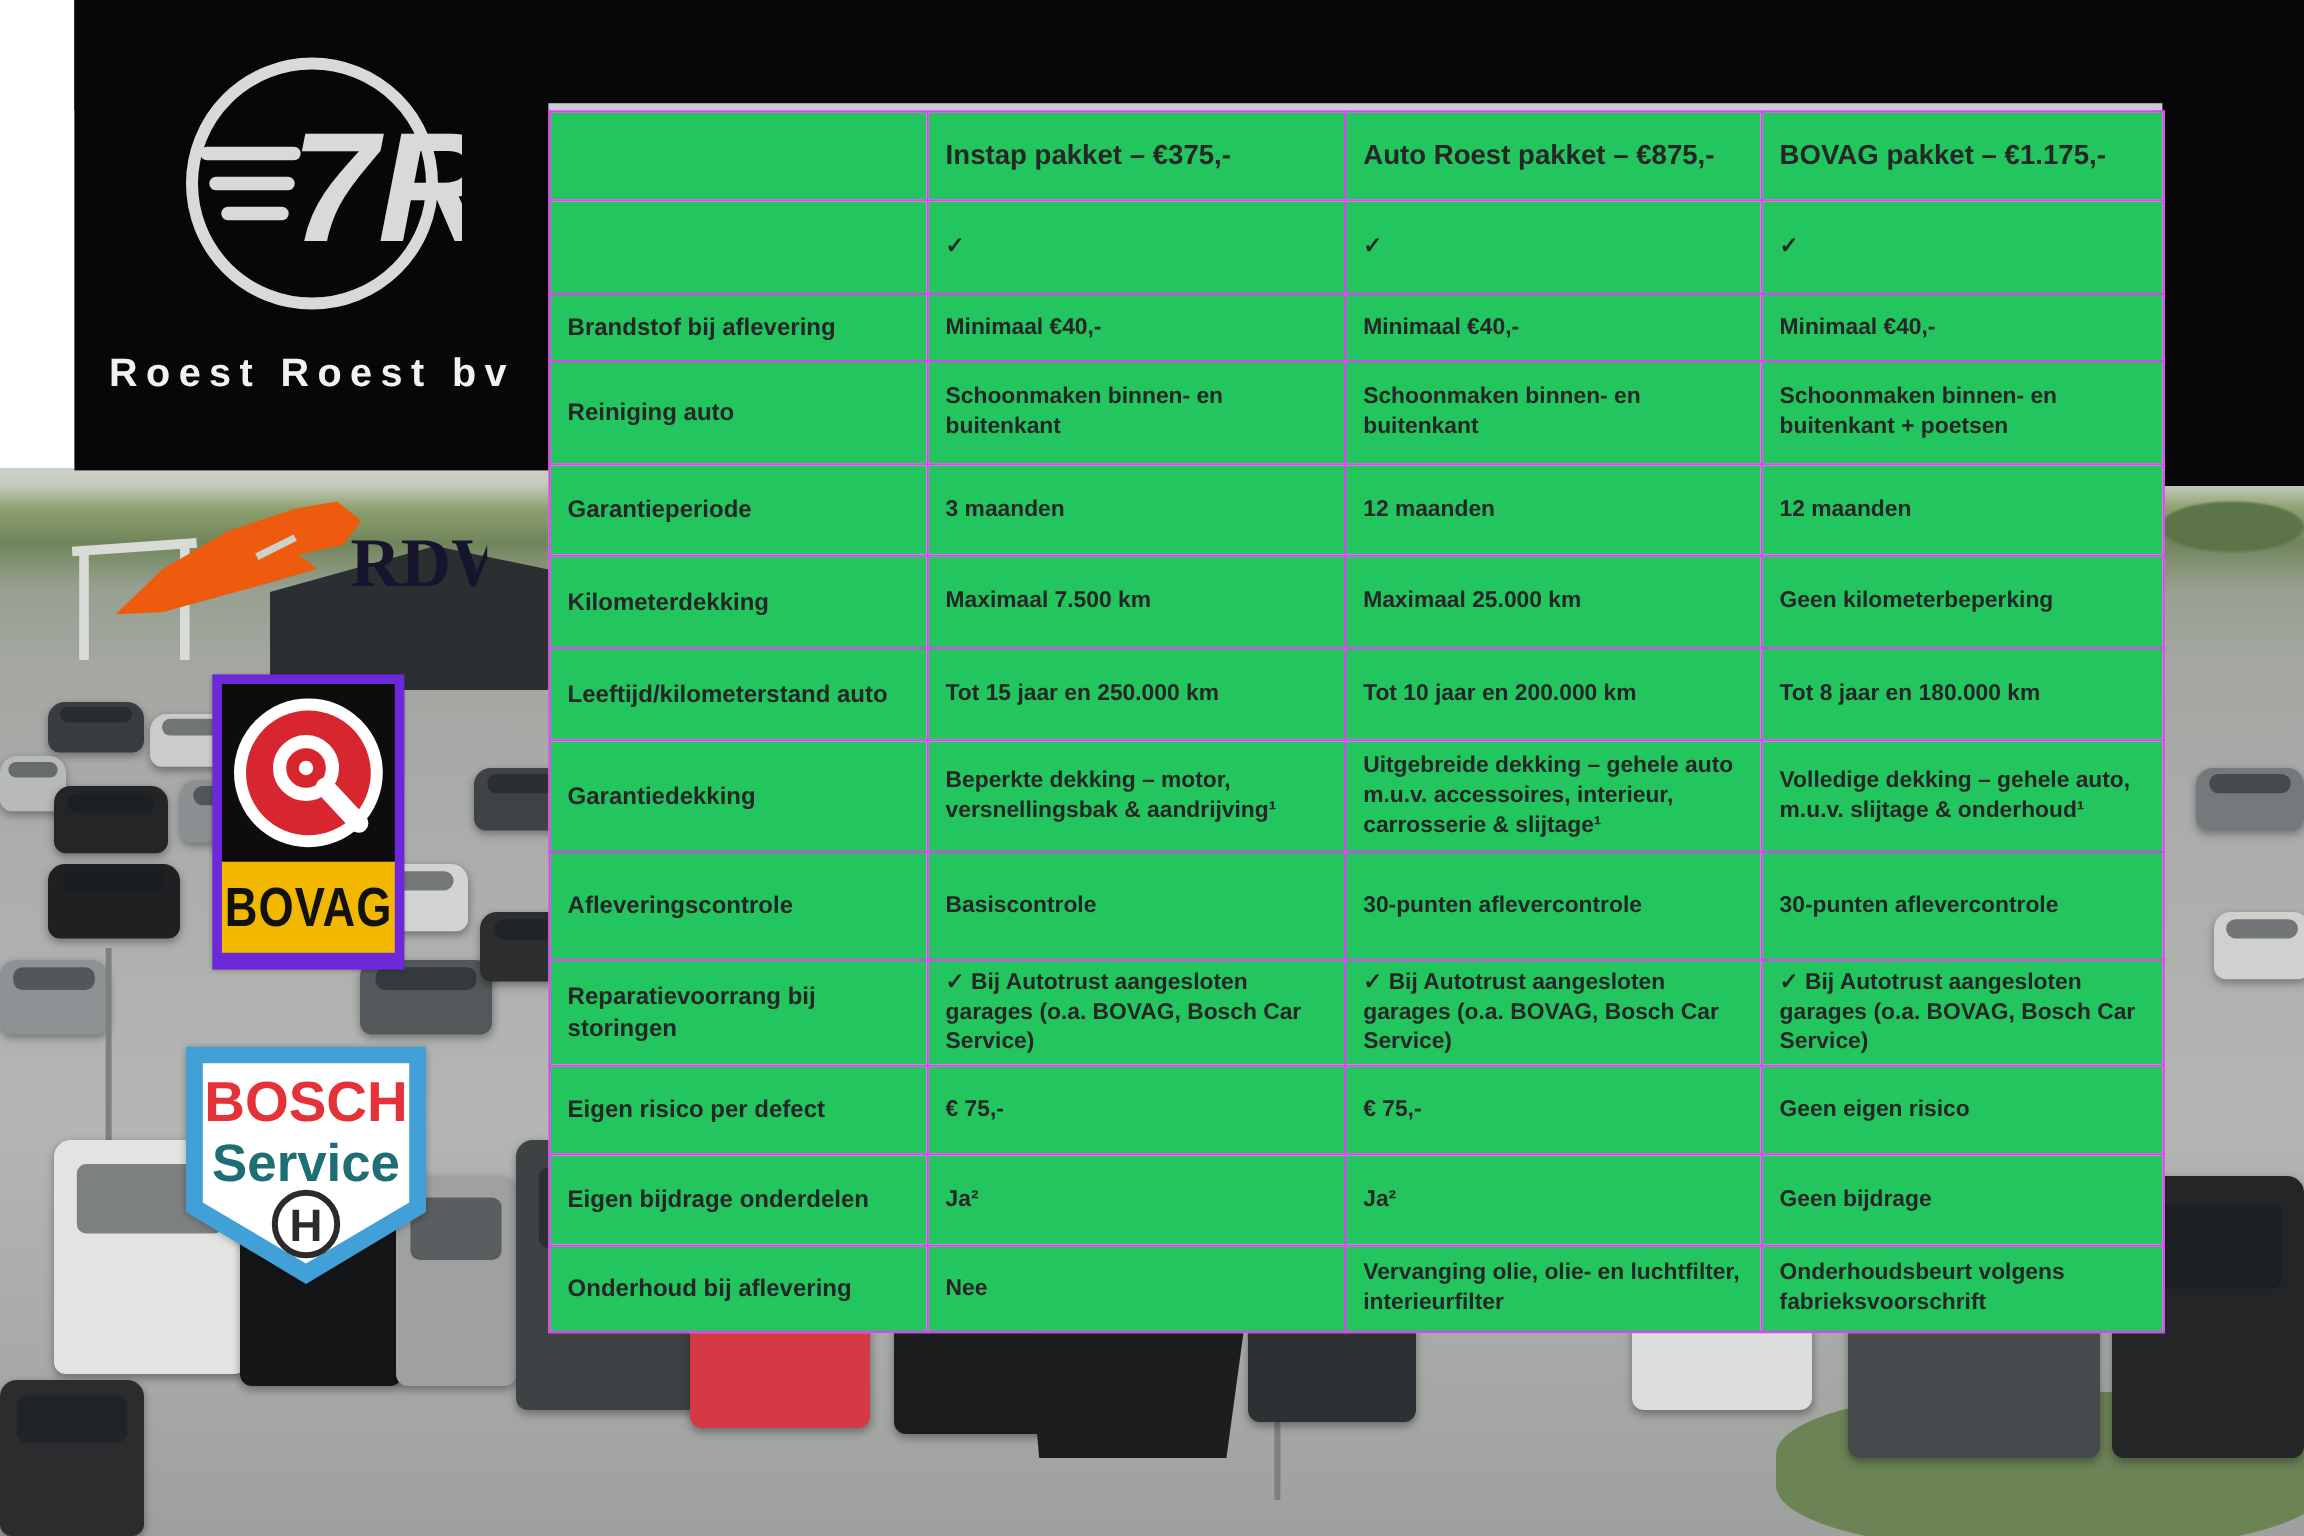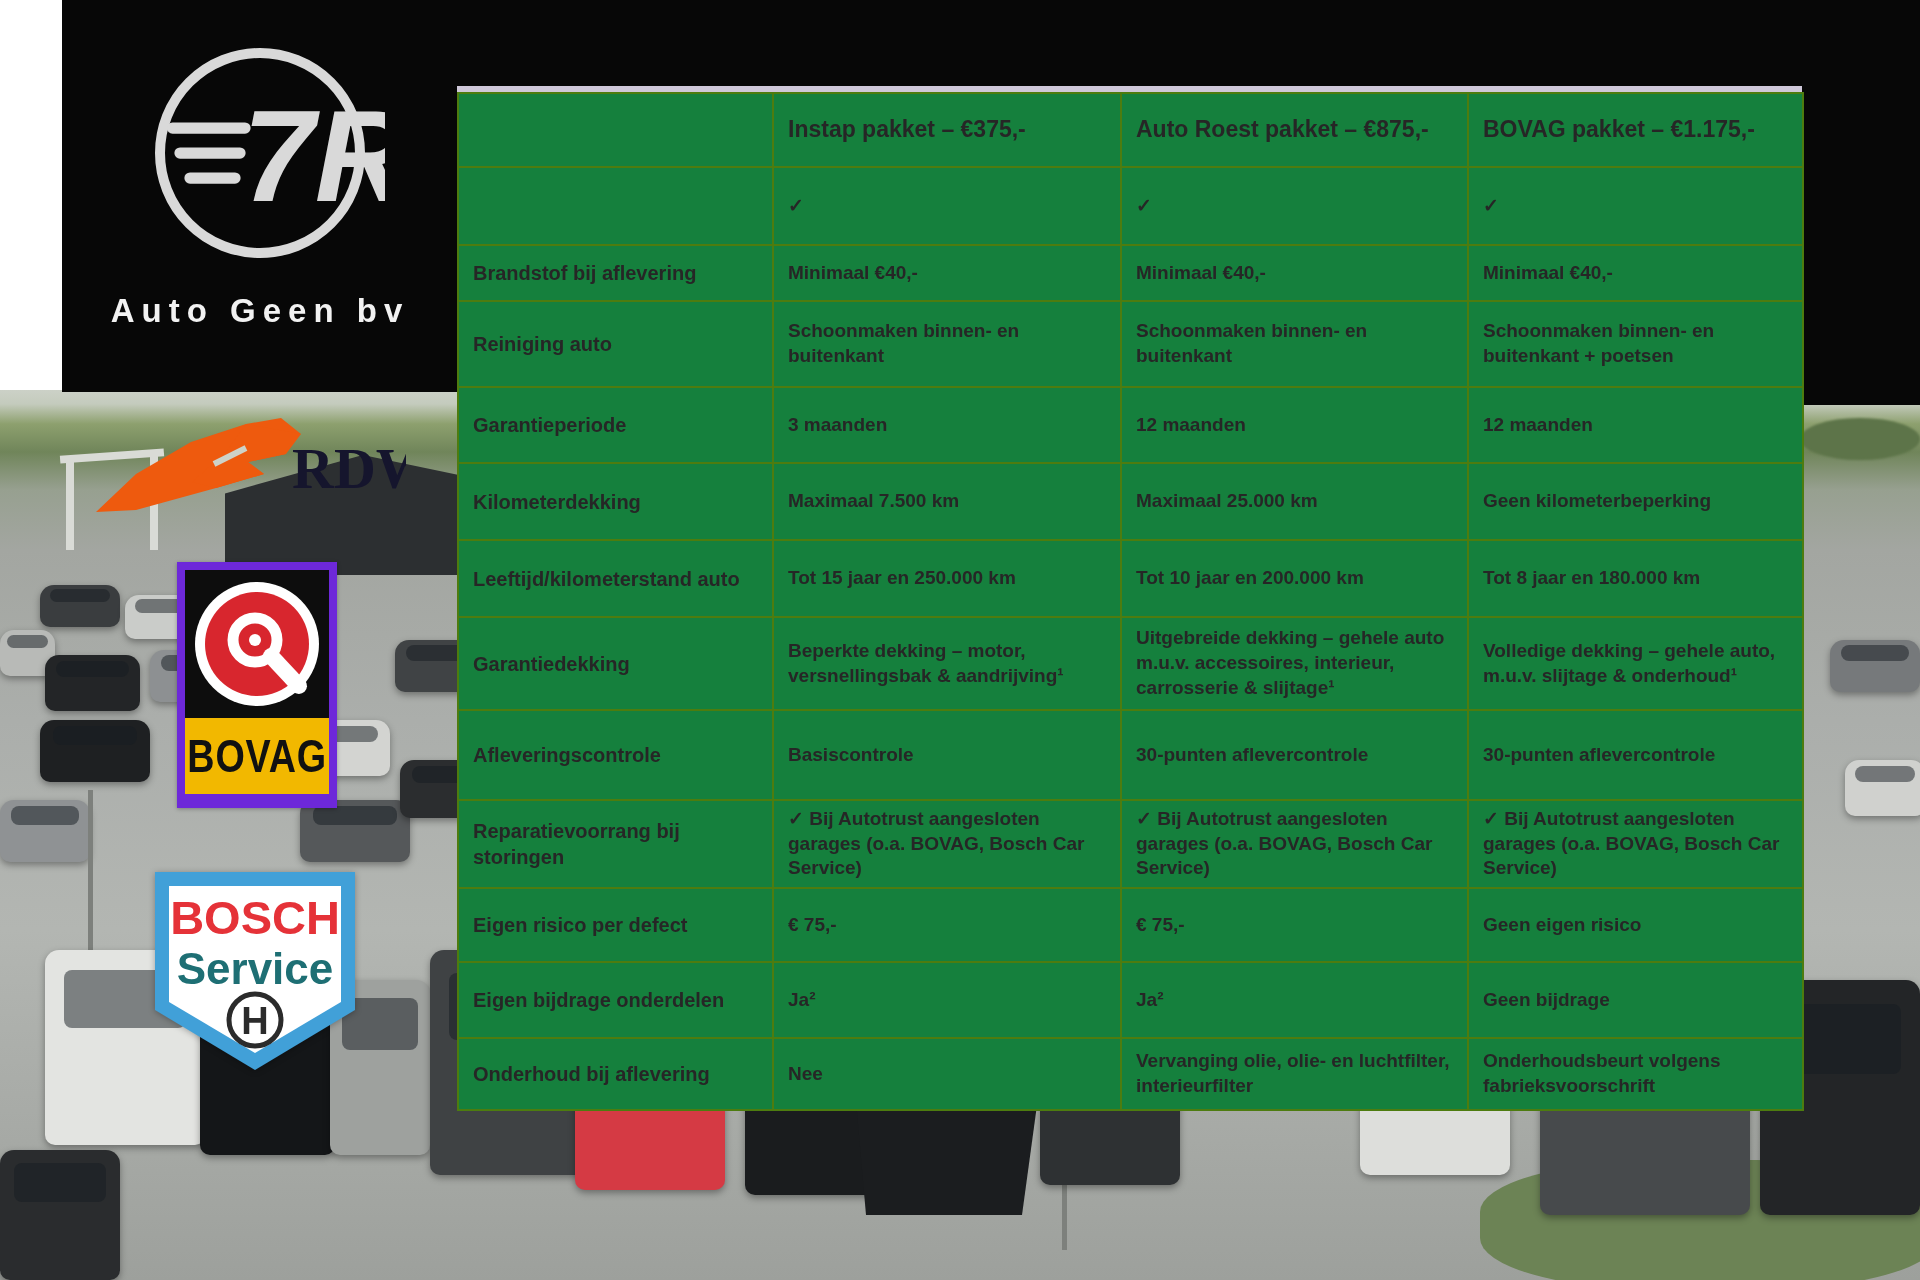--- a/index.html
+++ b/index.html
@@ -39,21 +39,21 @@
   .bovag-top{position:relative;width:100%;height:148px;background:#0d0d0d;}
   .bovag-bottom{width:100%;height:76px;background:#f2b800;display:flex;align-items:center;justify-content:center;}
   .bovag-word{font-weight:bold;font-size:46px;letter-spacing:1px;color:#111;transform:scaleX(.82);
               font-family:"Liberation Sans",sans-serif;}
   .bosch{position:absolute;left:155px;top:872px;width:200px;height:198px;z-index:4;filter:drop-shadow(0 1px 3px rgba(0,0,0,.3));}
 
   
   .tablewrap{position:absolute;left:457px;top:86px;z-index:3;}
   .lavender{width:1345px;height:6px;background:#cfc8d9;}
   table.pakket{border-collapse:collapse;table-layout:fixed;width:1345px;background:#d1d0d1;}
-  table.pakket td,table.pakket th{border:2px solid #4d7c0f;background:#15803d;
+  table.pakket td,table.pakket th{border:2px solid #d946ef;background:#22c55e;
       vertical-align:middle;text-align:left;padding:6px 12px 6px 14px;
       color:#262626;font-weight:bold;line-height:1.3;overflow:hidden;}
   table.pakket th{font-size:23px;}
   td.lbl{font-size:20px;}
   td.val{font-size:19px;}
   tr.rh1{height:74px}tr.rh2{height:78px}tr.rh3{height:56px}tr.rh4{height:86px}
   tr.rh5{height:76px}tr.rh6{height:76px}tr.rh7{height:77px}tr.rh8{height:77px}
   tr.rh9{height:93px}tr.rh10{height:90px}tr.rh11{height:64px}tr.rh12{height:74px}
   tr.rh13{height:76px}tr.rh14{height:72px}
 </style>
@@ -112,21 +112,21 @@
   <div class="logo-box">
     <svg class="emblem" width="250" height="250" viewBox="0 0 200 200">
       <circle cx="100" cy="100" r="80" fill="none" stroke="#d9d9d9" stroke-width="8"></circle>
       <g stroke="#d9d9d9" stroke-width="9" stroke-linecap="round">
         <line x1="30" y1="80" x2="88" y2="80"></line>
         <line x1="36" y1="100" x2="84" y2="100"></line>
         <line x1="44" y1="120" x2="80" y2="120"></line>
       </g>
       <text x="86" y="138" font-family="Liberation Sans,sans-serif" font-size="104" font-weight="bold" font-style="italic" fill="#d9d9d9">7R</text>
     </svg>
-    <div class="company">Auto Geen bv</div>
+    <div class="company">Roest Roest bv</div>
   </div>
 
   <div class="rdw">
     <svg width="310" height="110" viewBox="0 0 310 110">
       <polygon fill="#ee5a0e" points="0,100 40,62 95,30 150,12 185,6 205,22 172,30 190,42 152,50 168,62 120,76 40,98"></polygon>
       <polygon fill="#ee5a0e" points="150,12 205,22 190,42 152,50 168,62 120,76 96,70 130,40"></polygon>
       <line x1="118" y1="52" x2="150" y2="36" stroke="#cdd2c8" stroke-width="6"></line>
       <text x="196" y="76" font-family="Liberation Serif,serif" font-weight="bold" font-size="58" fill="#15152d">RDW</text>
     </svg>
   </div>

